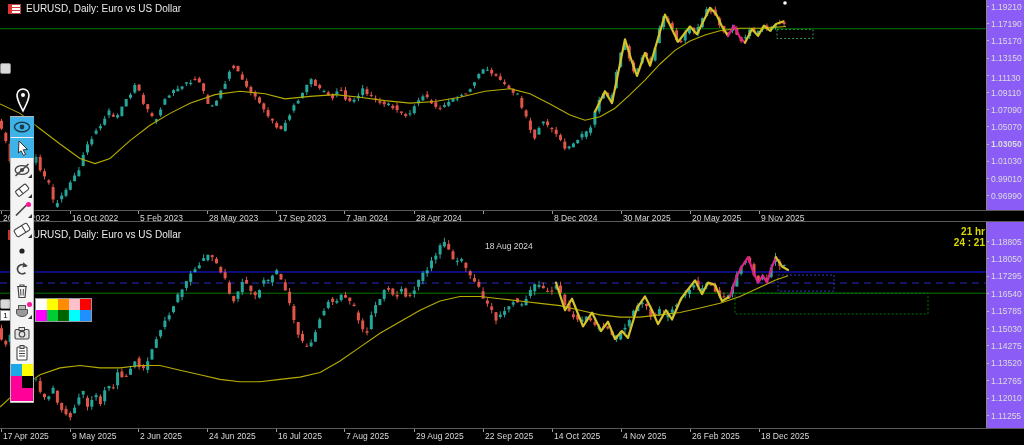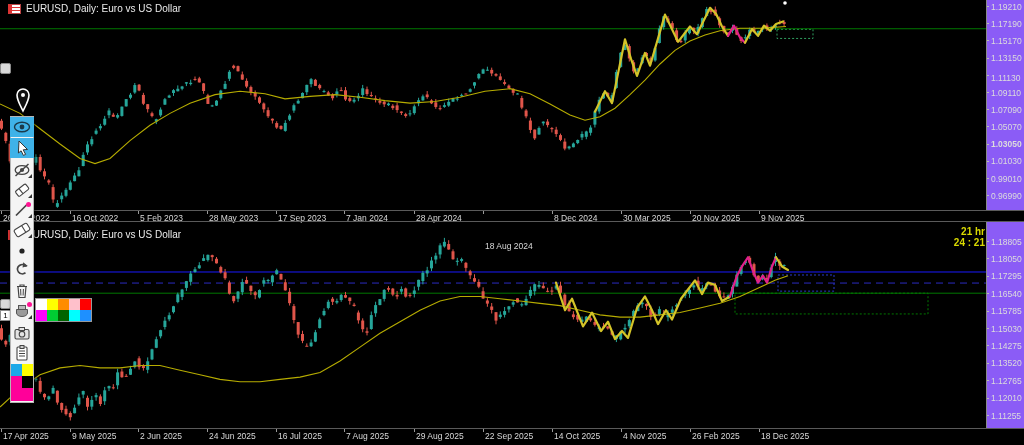--- a/index.html
+++ b/index.html
@@ -867,21 +867,21 @@
     <div class="dlabel" style="left: 346px;">7 Jan 2024</div>
     <div class="dtick" style="left: 414px;"></div>
     <div class="dlabel" style="left: 416px;">28 Apr 2024</div>
     <div class="dtick" style="left: 483px;"></div>
     <div class="dlabel" style="left: 485px; margin-top: 28px;">18 Aug 2024</div>
     <div class="dtick" style="left: 552px;"></div>
     <div class="dlabel" style="left: 554px;">8 Dec 2024</div>
     <div class="dtick" style="left: 621px;"></div>
     <div class="dlabel" style="left: 623px;">30 Mar 2025</div>
     <div class="dtick" style="left: 690px;"></div>
-    <div class="dlabel" style="left: 692px;">20 Nov 2025</div>
+    <div class="dlabel" style="left: 692px;">20 May 2025</div>
     <div class="dtick" style="left: 759px;"></div>
     <div class="dlabel" style="left: 761px;">9 Nov 2025</div>
   </div>
 <div class="dstrip" id="dstrip1" style="top:429px;height:16px">
     <div class="dtick" style="left: 1px;"></div>
     <div class="dlabel" style="left: 3px;">17 Apr 2025</div>
     <div class="dtick" style="left: 70px;"></div>
     <div class="dlabel" style="left: 72px;">9 May 2025</div>
     <div class="dtick" style="left: 138px;"></div>
     <div class="dlabel" style="left: 140px;">2 Jun 2025</div>

